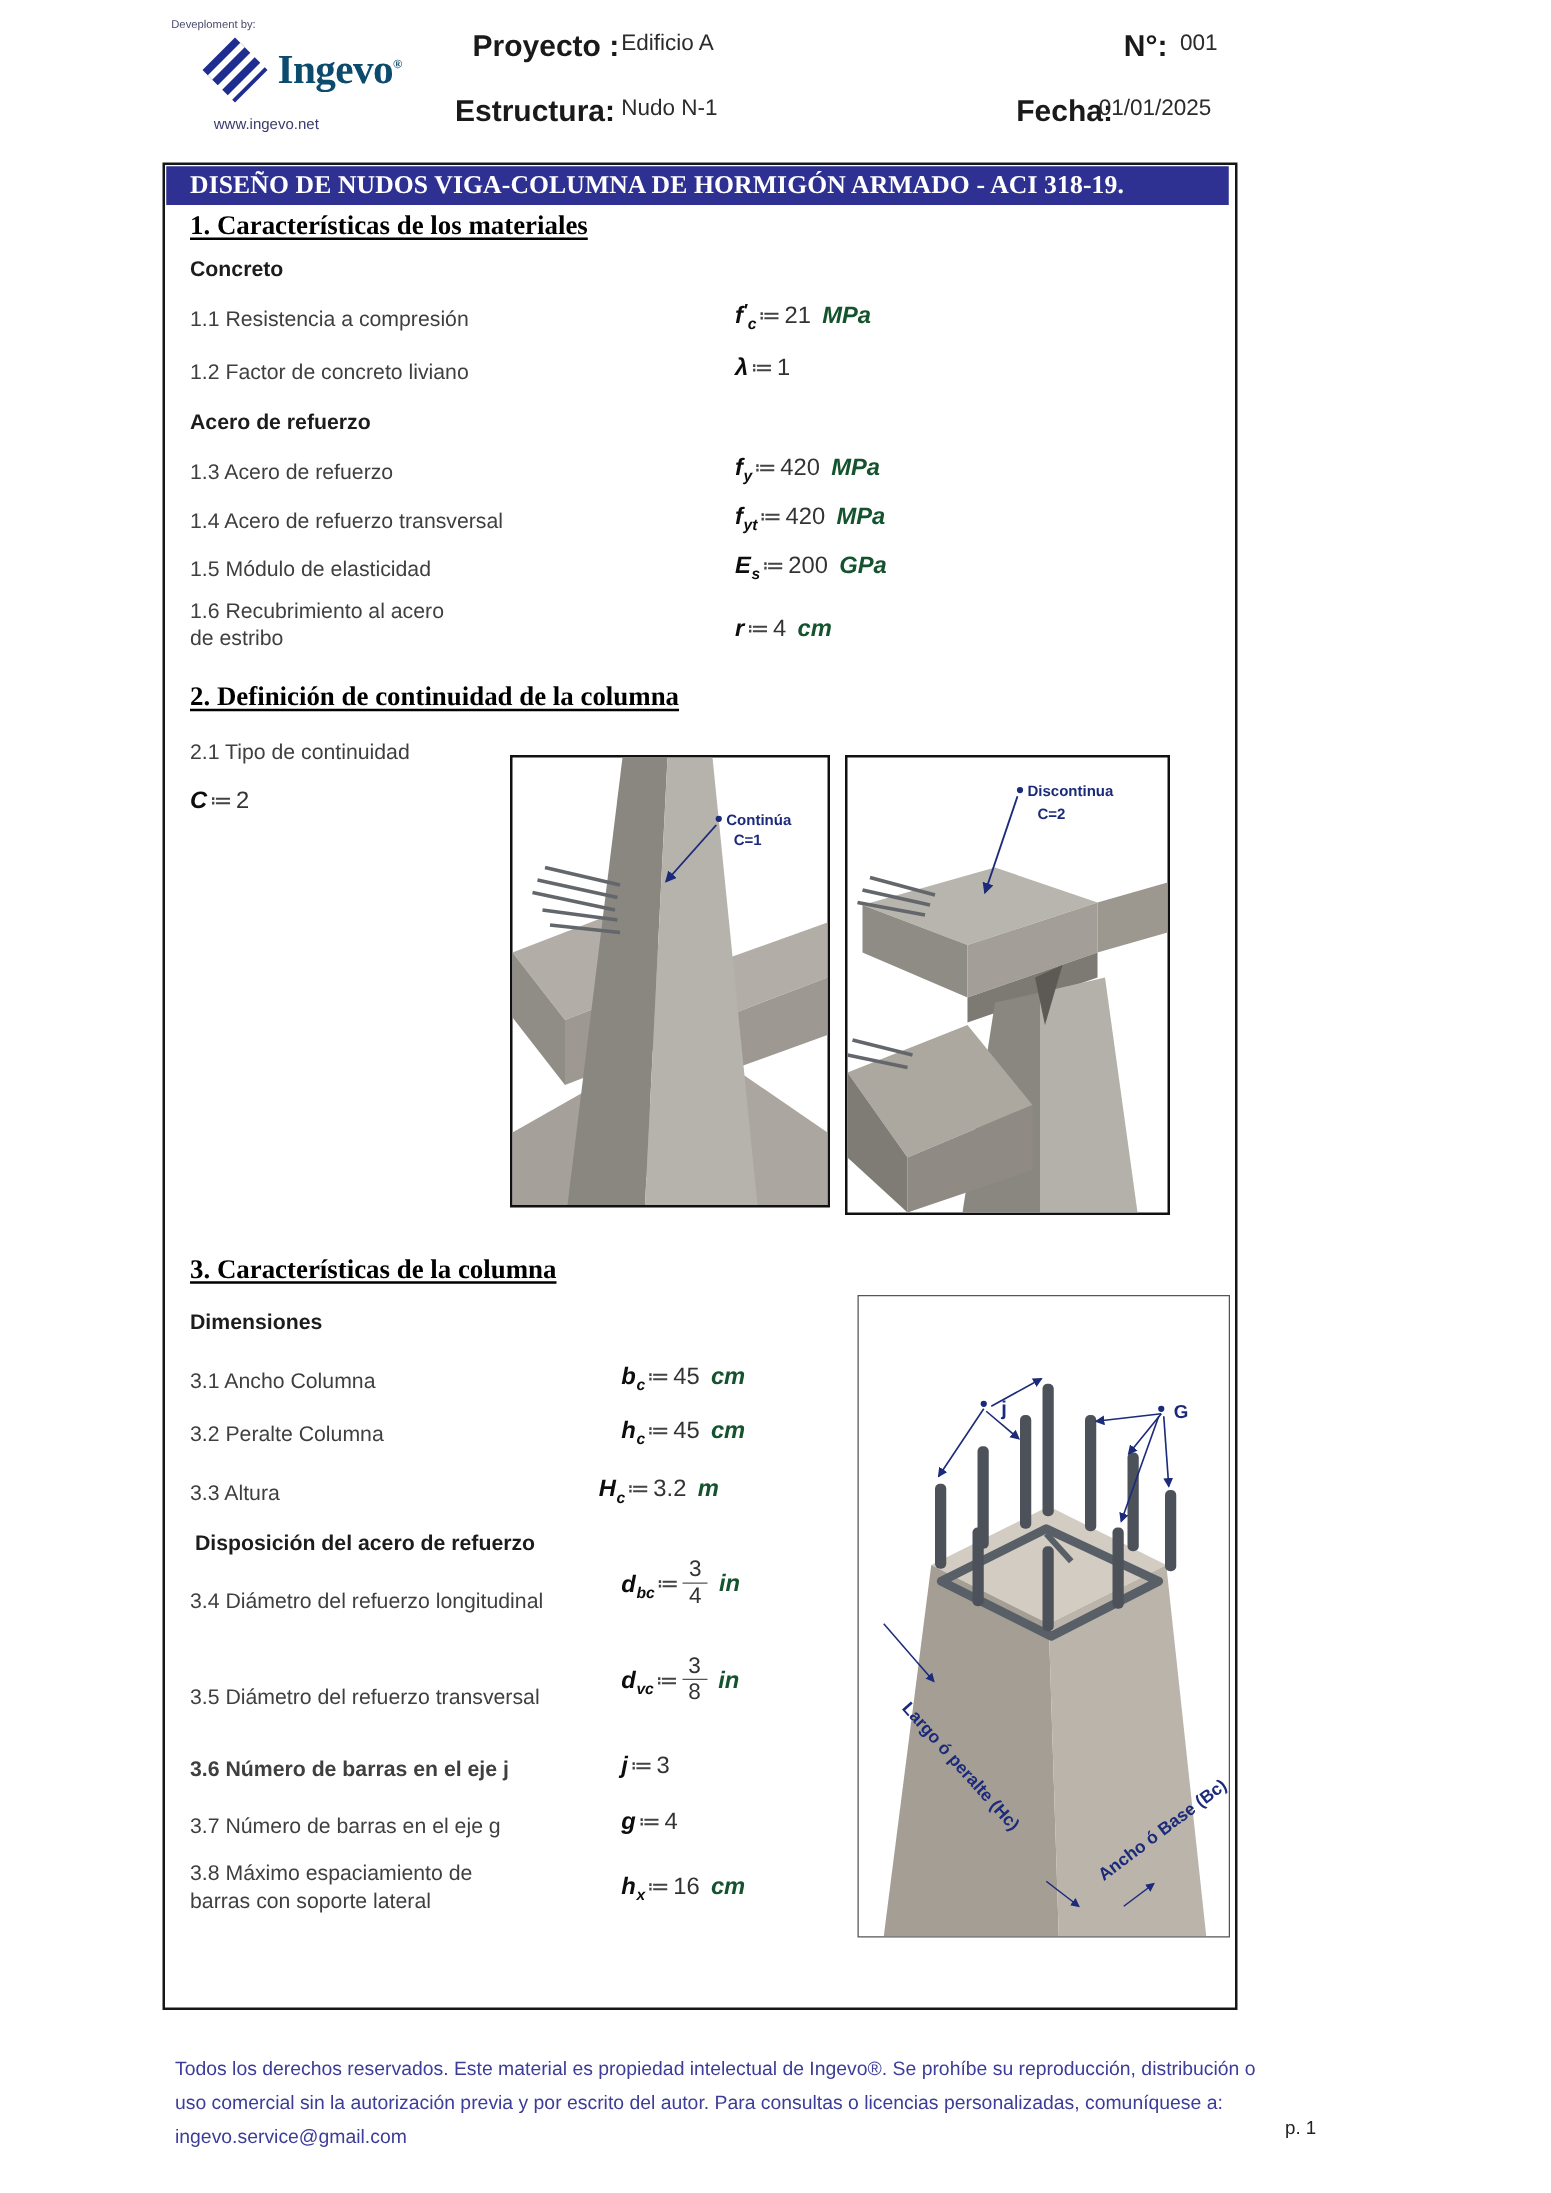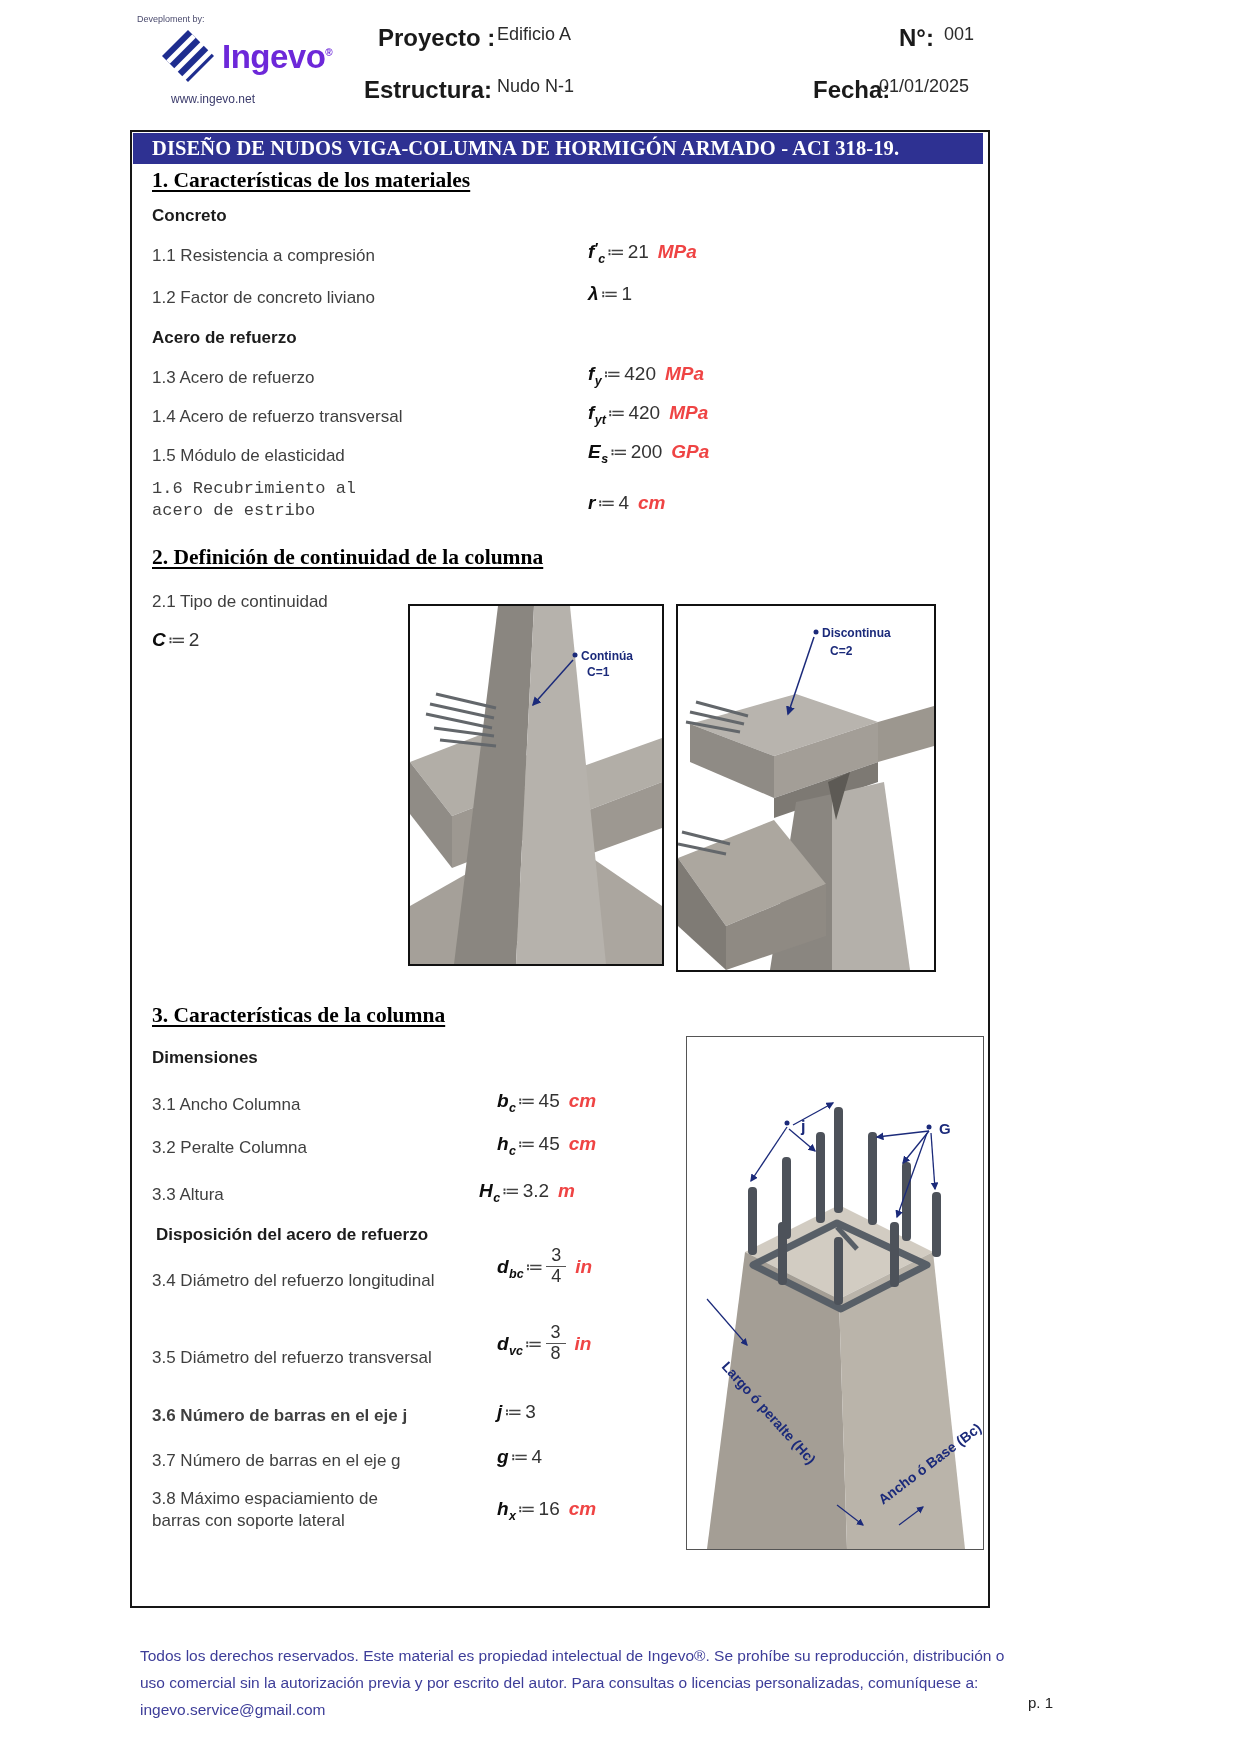--- a/index.html
+++ b/index.html
@@ -1,41 +1,41 @@
 <!DOCTYPE html>
 <html><head>
 <meta charset="utf-8">
 <style>
   html,body{margin:0;padding:0;background:#fff;}
   .page{position:relative;width:1241px;height:1754px;background:#ffffff;overflow:hidden;
         font-family:"Liberation Sans",sans-serif;color:#3f3f3f;}
   .abs{position:absolute;}
   
   .devby{font-size:9px;color:#4b4b6e;}
-  .brand{font-size:33px;font-weight:bold;color:#6d28d9;letter-spacing:-0.5px;}
+  .brand{font-size:33px;font-weight:bold;color:#0c4a6e;letter-spacing:-0.5px;font-family:Liberation Serif, serif;}
   .brand sup{font-size:10px;font-weight:bold;}
   .website{font-size:12px;color:#3b3b6b;}
   .hlabel{font-size:24px;font-weight:bold;color:#1a1a1a;}
   .hvalue{font-size:18px;color:#2b2b2b;}
   
   .mainbox{border:2px solid #161616;background:#fff;}
   .titlebar{background:#2e3192;color:#ffffff;font-family:"Liberation Serif",serif;
             font-weight:bold;font-size:20.5px;line-height:31px;padding-left:19px;letter-spacing:0.1px;}
   .sheading{font-family:"Liberation Serif",serif;font-weight:bold;font-size:21.5px;color:#000;
             text-decoration:underline;text-decoration-thickness:2px;text-underline-offset:3px;}
   .group{font-size:17px;font-weight:bold;color:#1c1c1c;}
   .lbl{font-size:17px;color:#3f3f3f;line-height:22px;}
   
   .formula{white-space:nowrap;font-size:19px;color:#333;}
   .fvar{font-weight:bold;font-style:italic;color:#0d0d0d;}
   .fprime{font-weight:bold;font-style:italic;font-size:14px;color:#0d0d0d;position:relative;top:-5px;}
   .fsub{font-weight:bold;font-style:italic;font-size:12.5px;color:#0d0d0d;position:relative;top:5px;left:0.5px;}
   .fassign{font-size:18px;color:#444;margin:0 3px 0 2px;}
   .fval{color:#333;}
-  .funit{font-weight:bold;font-style:italic;color:#ef4444;margin-left:9px;}
+  .funit{font-weight:bold;font-style:italic;color:#14532d;margin-left:9px;}
   .frac{display:inline-flex;flex-direction:column;align-items:center;vertical-align:middle;
         line-height:1.1;font-size:18px;color:#333;position:relative;top:-2px;}
   .frac .den{border-top:1.6px solid #555;}
   .frac .num,.frac .den{padding:0 5px;}
   
   .figure{background:#fff;}
   .fig12{border:2px solid #111;}
   .fig3{border:1.5px solid #555;}
   
   .footer{font-size:15.5px;color:#3d3d99;line-height:27px;}
@@ -98,21 +98,21 @@
   <div class="abs lbl" style="left:152px;top:406px;">1.4 Acero de refuerzo transversal</div>
   <div class="abs formula" style="left:588px;top:402px;">
     <span class="fvar">f</span><span class="fsub">yt</span><span class="fassign">≔</span><span class="fval">420</span><span class="funit">MPa</span>
   </div>
 
   <div class="abs lbl" style="left:152px;top:445px;">1.5 Módulo de elasticidad</div>
   <div class="abs formula" style="left:588px;top:441px;">
     <span class="fvar">E</span><span class="fsub">s</span><span class="fassign">≔</span><span class="fval">200</span><span class="funit">GPa</span>
   </div>
 
-  <div class="abs lbl" style="left:152px;top:478px;width:210px;font-family:Liberation Mono, monospace;">1.6 Recubrimiento al acero de estribo</div>
+  <div class="abs lbl" style="left:152px;top:478px;width:210px;">1.6 Recubrimiento al acero de estribo</div>
   <div class="abs formula" style="left:588px;top:492px;">
     <span class="fvar">r</span><span class="fassign">≔</span><span class="fval">4</span><span class="funit">cm</span>
   </div>
 
   <div class="abs sheading" style="left:152px;top:545px;">2. Definición de continuidad de la columna</div>
   <div class="abs lbl" style="left:152px;top:591px;">2.1 Tipo de continuidad</div>
   <div class="abs formula" style="left:152px;top:629px;">
     <span class="fvar">C</span><span class="fassign">≔</span><span class="fval">2</span>
   </div>
 

